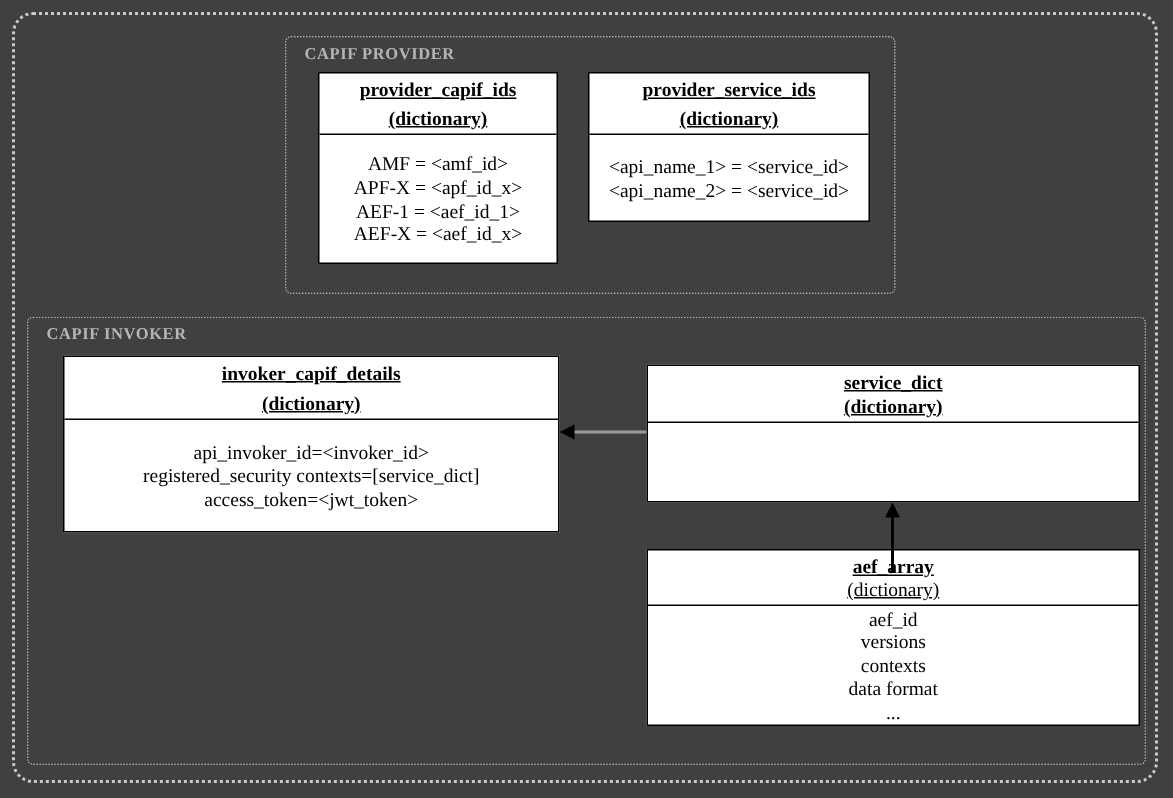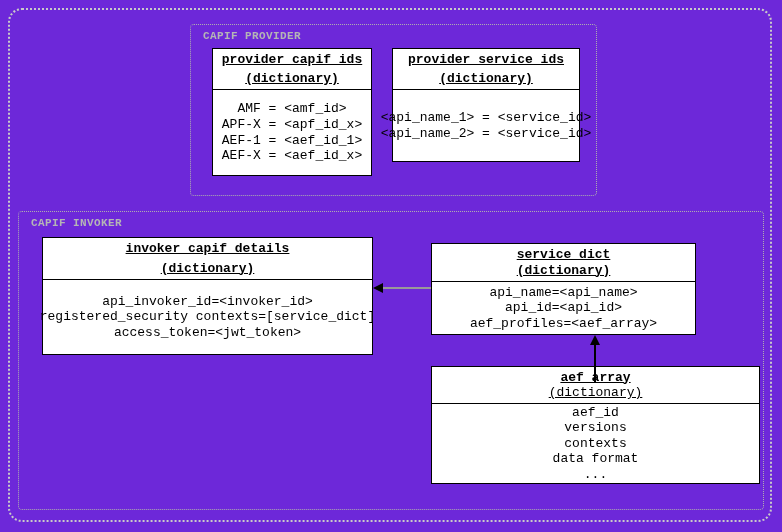--- a/index.html
+++ b/index.html
@@ -1,18 +1,18 @@
 <!DOCTYPE html>
 <html><head>
 <meta charset="utf-8">
 <style>
   html,body { margin:0; padding:0; background:#ffffff; }
   .canvas {
-    position:relative; width:782px; height:532px; background:#6d28d9;
-    font-family:Liberation Mono, monospace; color:#000000; overflow:hidden;
+    position:relative; width:782px; height:532px; background:#404040;
+    font-family:Liberation Serif, serif; color:#000000; overflow:hidden;
   }
   .outer-border {
     position:absolute; left:8px; top:8px; width:764px; height:514px;
     border:2px dotted #c9c9c9; border-radius:14px; box-sizing:border-box;
   }
   .group {
     position:absolute; border:1.5px dotted #aeaeae; border-radius:4px;
     box-sizing:border-box; background:transparent;
   }
   .group-label {
@@ -70,21 +70,21 @@
       <div class="node-subtitle">(dictionary)</div>
     </div>
     <div class="node-body">
       <div class="field-row">AMF = &lt;amf_id&gt;</div>
       <div class="field-row">APF-X = &lt;apf_id_x&gt;</div>
       <div class="field-row">AEF-1 = &lt;aef_id_1&gt;</div>
       <div class="field-row">AEF-X = &lt;aef_id_x&gt;</div>
     </div>
   </div>
 
-  <div class="node" style="left:392px; top:48px; width:188px; height:114px;">
+  <div class="node" style="left:392px; top:48px; width:188px; height:100px;">
     <div class="node-header hdr-loose" style="height:41px;">
       <div class="node-title">provider_service_ids</div>
       <div class="node-subtitle">(dictionary)</div>
     </div>
     <div class="node-body">
       <div class="field-row">&lt;api_name_1&gt; = &lt;service_id&gt;</div>
       <div class="field-row">&lt;api_name_2&gt; = &lt;service_id&gt;</div>
     </div>
   </div>
 
@@ -97,29 +97,24 @@
       <div class="node-title">invoker_capif_details</div>
       <div class="node-subtitle">(dictionary)</div>
     </div>
     <div class="node-body">
       <div class="field-row">api_invoker_id=&lt;invoker_id&gt;</div>
       <div class="field-row">registered_security contexts=[service_dict]</div>
       <div class="field-row">access_token=&lt;jwt_token&gt;</div>
     </div>
   </div>
 
-  <div class="node" style="left:431px; top:243px; width:265px; height:92px;">
+  <div class="node" style="left:431px; top:243px; width:329px; height:92px;">
     <div class="node-header hdr-tight" style="height:38px;">
       <div class="node-title">service_dict</div>
       <div class="node-subtitle">(dictionary)</div>
-    </div>
-    <div class="node-body">
-      <div class="field-row">api_name=&lt;api_name&gt;</div>
-      <div class="field-row">api_id=&lt;api_id&gt;</div>
-      <div class="field-row">aef_profiles=&lt;aef_array&gt;</div>
     </div>
   </div>
 
   <div class="node" style="left:431px; top:366px; width:329px; height:118px;">
     <div class="node-header hdr-tight" style="height:37px;">
       <div class="node-title">aef_array</div>
       <div class="node-subtitle subtitle-regular">(dictionary)</div>
     </div>
     <div class="node-body">
       <div class="field-row">aef_id</div>

